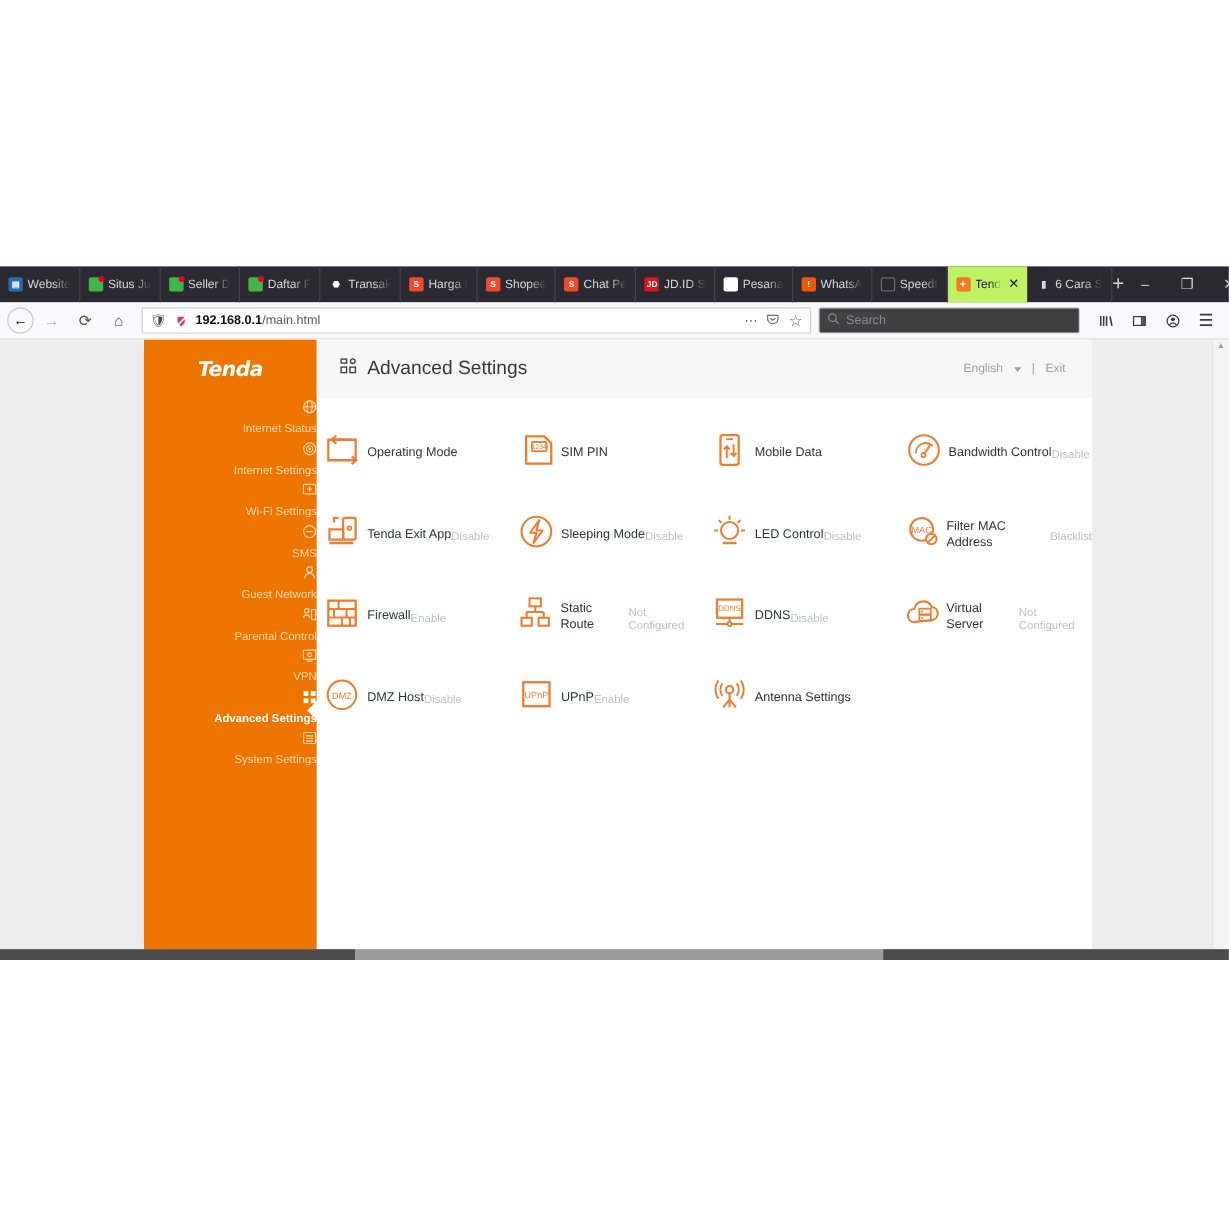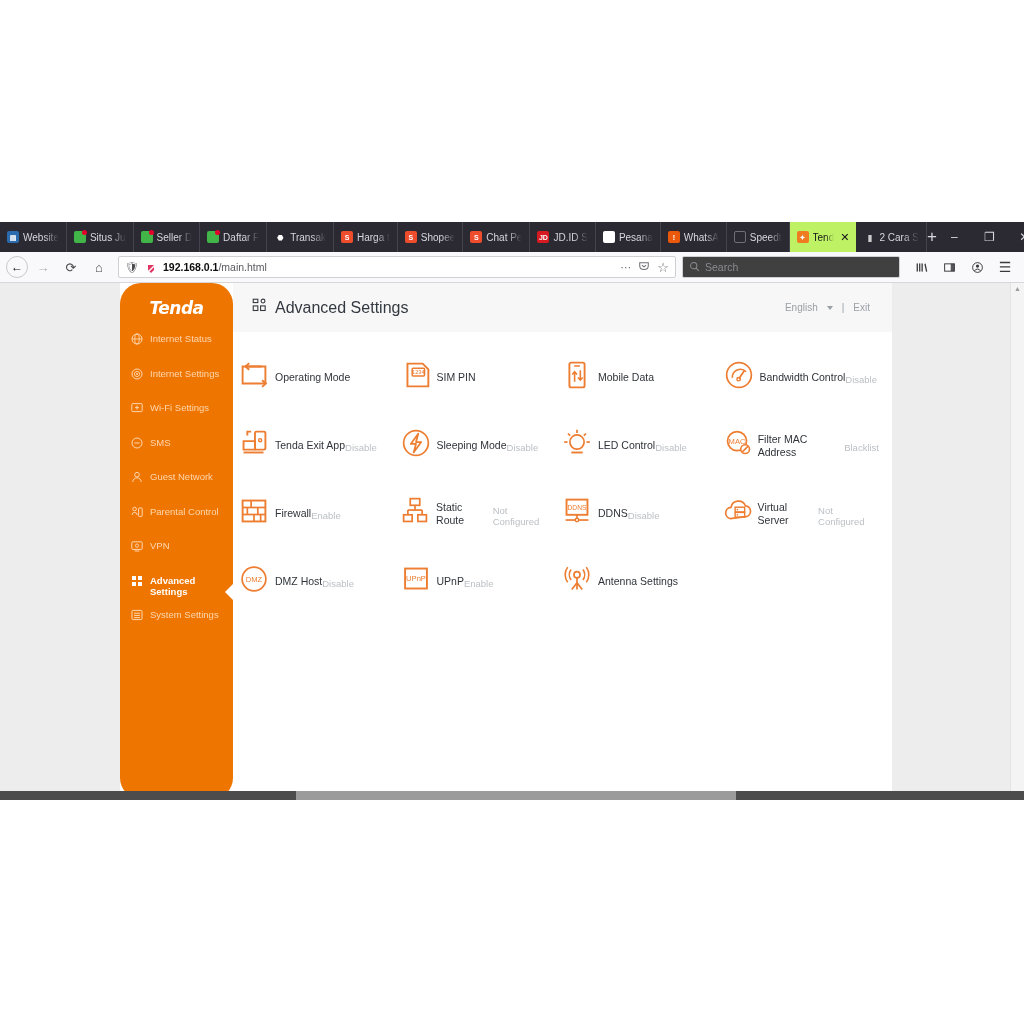--- a/index.html
+++ b/index.html
@@ -135,44 +135,44 @@
   #page {
     position: absolute;
     left: 120px; top: 0;
     width: 772px; height: 516px;
     background: #fff;
     display: flex;
   }
 
   
   #sidebar {
-    width: 113px;
+    width: 144px;
     background: #ee7600;
     flex: 0 0 auto;
     position: relative;
-    border-radius: 21px;
   }
   #logo {
     height: 50px;
     display: flex; align-items: center; justify-content: center;
     color: #fff;
     font-family: "DejaVu Sans", sans-serif;
     font-style: italic;
     font-weight: bold;
     font-size: 17px;
     letter-spacing: -0.5px;
   }
   .navitem {
-    display: flex; align-items: flex-start;
+    display: flex; align-items: flex-end;
     gap: 7px;
     height: 34.5px;
     padding-left: 11px;
     position: relative;
     color: #ffd6af;
     font-size: 9.5px;
+    flex-direction: column;
   }
   .navitem .nicon {
     width: 12px; height: 12px;
     flex: 0 0 auto;
     display: flex; align-items: center; justify-content: center;
   }
   .navitem .nicon svg { width: 12px; height: 12px; display: block; }
   .navitem.active { color: #ffffff; font-weight: bold; }
   .navitem.active .arrow {
     position: absolute;
@@ -315,21 +315,21 @@
         <span class="fav fav-gray"></span>
         <span class="tlabel">Speedt</span>
       </div>
       <div class="tab active">
         <span class="fav fav-tenda">✦</span>
         <span class="tlabel">Tend</span>
         <span class="tclose">✕</span>
       </div>
       <div class="tab">
         <span class="fav fav-red3">|||</span>
-        <span class="tlabel">2 Cara S</span>
+        <span class="tlabel">6 Cara S</span>
       </div>
       <div id="newtab">+</div>
     <div id="wincontrols">
       <div>–</div>
       <div>❐</div>
       <div>✕</div>
     </div>
   </div>
 
   <div id="navbar">

